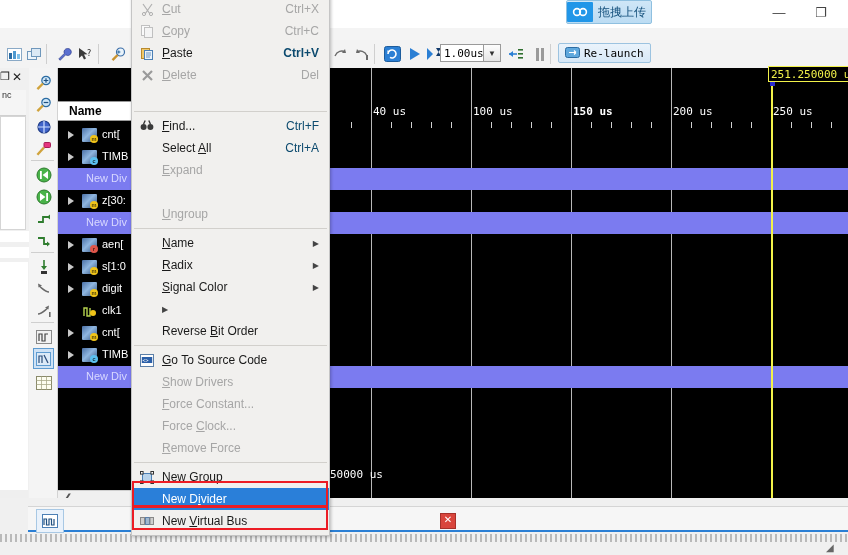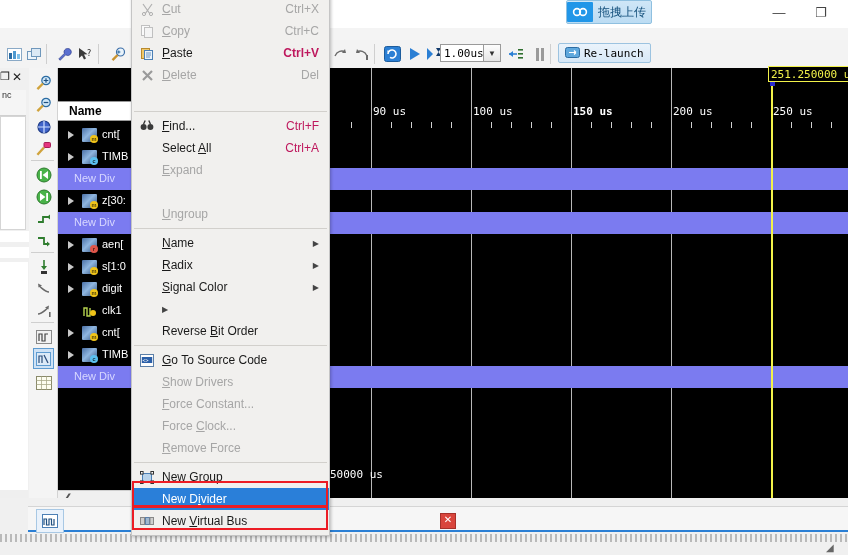--- a/index.html
+++ b/index.html
@@ -77,21 +77,21 @@
 
   
   #tree{left:58px;top:68px;width:272px;height:430px;background:#000;}
   #tree-hdr{left:58px;top:101px;width:272px;height:20px;background:#fff;border-top:1px solid #999;border-bottom:1px solid #999;box-sizing:border-box;}
   #tree-hdr .ht{margin-left:11px;line-height:18px;font-weight:bold;font-size:12px;color:#000;}
   .trow{left:58px;width:272px;height:22px;}
   .trow .arrow{position:absolute;left:10px;top:7px;width:0;height:0;border-left:6px solid #c8c8c8;border-top:4px solid transparent;border-bottom:4px solid transparent;}
   .trow .sico{position:absolute;left:24px;top:4px;width:15px;height:14px;border-radius:1px;}
   .trow .nm{position:absolute;left:44px;top:4px;font-size:11px;color:#fff;white-space:nowrap;font-family:"Liberation Sans",sans-serif;}
   .trow.div{background:#7b7bf0;}
-  .trow.div .nm{left:16px;color:#d8d8ff;text-align:right;}
+  .trow.div .nm{left:28px;color:#d8d8ff;text-align:right;}
   .ico-wave{background:linear-gradient(135deg,#4a6fa5 0%,#8fb6e0 45%,#2f4f7a 100%);}
   .ico-badge{position:absolute;right:-1px;bottom:-1px;width:8px;height:8px;border-radius:50%;font-size:6px;line-height:8px;text-align:center;color:#000;}
 
   #tree-hscroll{left:58px;top:490px;width:272px;height:16px;background:#f0f0f0;border-top:1px solid #cfcfcf;}
   #tree-hscroll .lt{position:absolute;left:6px;top:1px;font-size:10px;color:#555;}
 
   
   #wave{left:330px;top:68px;width:518px;height:430px;background:#000;overflow:hidden;}
   .tick-lbl{position:absolute;top:105px;font-family:"DejaVu Sans Mono",monospace;font-size:11px;color:#fff;white-space:nowrap;}
   .gridline{position:absolute;top:68px;width:1px;height:430px;background:#d8d8d8;opacity:.85;}
@@ -118,21 +118,21 @@
 
   
   #ctxmenu{
     left:131px;top:-6px;width:199px;background:#f1f0ee;
     border:1px solid #c5c5c5;box-shadow:1px 1px 3px rgba(0,0,0,.25);
     padding:3px 0;box-sizing:border-box;z-index:50;
   }
   .mi{position:relative;height:22px;display:flex;align-items:center;box-sizing:border-box;}
   .mi .mico{width:30px;height:22px;display:flex;align-items:center;justify-content:center;font-size:12px;}
   .mi .mlabel{flex:1;font-size:12px;color:#1a1a1a;font-family:"Liberation Sans",sans-serif;}
-  .mi .mkey{font-size:12px;color:#be185d;padding-right:10px;font-family:"Liberation Sans",sans-serif;}
+  .mi .mkey{font-size:12px;color:#0c4a6e;padding-right:10px;font-family:"Liberation Sans",sans-serif;}
   .mi .marrow{padding-right:10px;font-size:8px;color:#444;}
   .mi.disabled .mlabel,.mi.disabled .mkey{color:#a6a6a6;}
   .mi.sel{background:#2a7fd9;}
   .mi.sel .mlabel{color:#ffffff;}
   .msep{height:1px;background:#d2d0cc;margin:3px 2px;}
   .redbox{position:absolute;border:2px solid #ec1c24;box-sizing:border-box;pointer-events:none;z-index:60;}
 
   .ul{text-decoration:underline;}
 </style>
 </head>
@@ -454,21 +454,21 @@
 
 <div class="abs" id="wave"></div>
 
 
 <div class="abs gridline" style="left:371px;"></div>
 <div class="abs gridline" style="left:471px;"></div>
 <div class="abs gridline" style="left:571px;"></div>
 <div class="abs gridline" style="left:671px;"></div>
 
 
-<div class="abs tick-lbl" style="left:373px;">90 us</div>
+<div class="abs tick-lbl" style="left:373px;">40 us</div>
 <div class="abs tick-lbl" style="left:473px;">100 us</div>
 <div class="abs tick-lbl" style="left:573px;font-weight:bold;">150 us</div>
 <div class="abs tick-lbl" style="left:673px;">200 us</div>
 <div class="abs tick-lbl" style="left:773px;">250 us</div>
 
 
 <div class="abs smalltick" style="left:351px;"></div>
 <div class="abs smalltick" style="left:391px;"></div>
 <div class="abs smalltick" style="left:411px;"></div>
 <div class="abs smalltick" style="left:431px;"></div>

